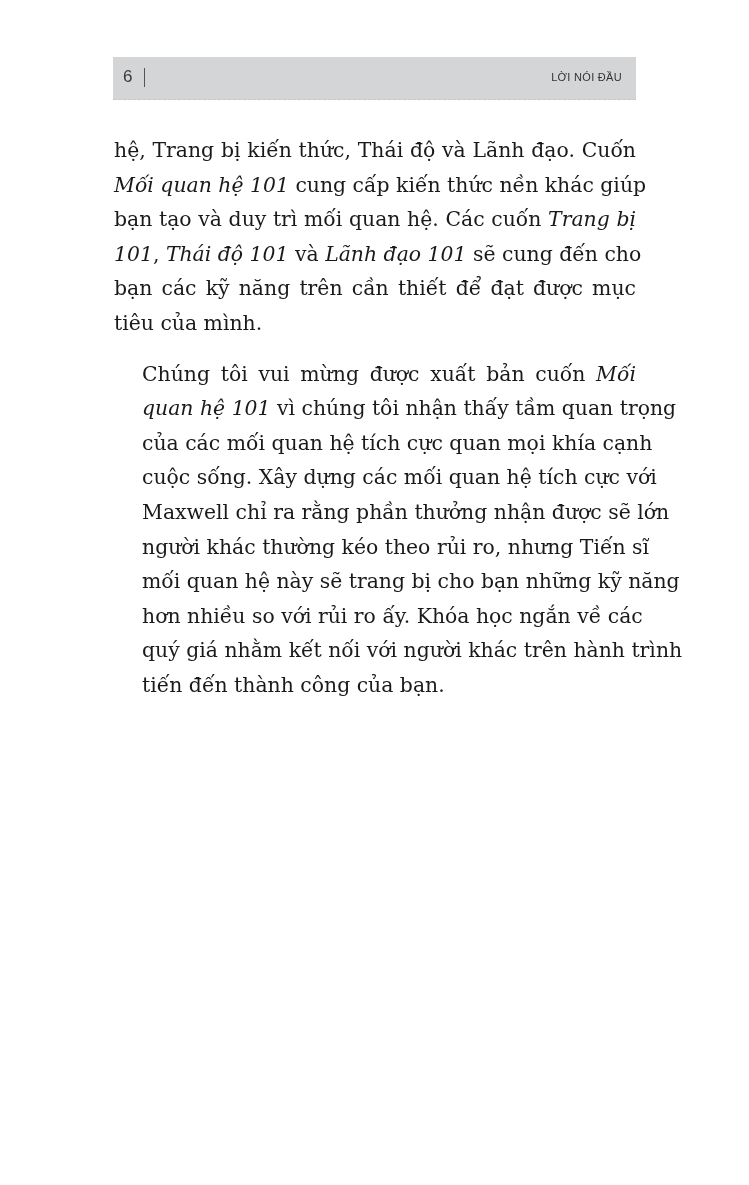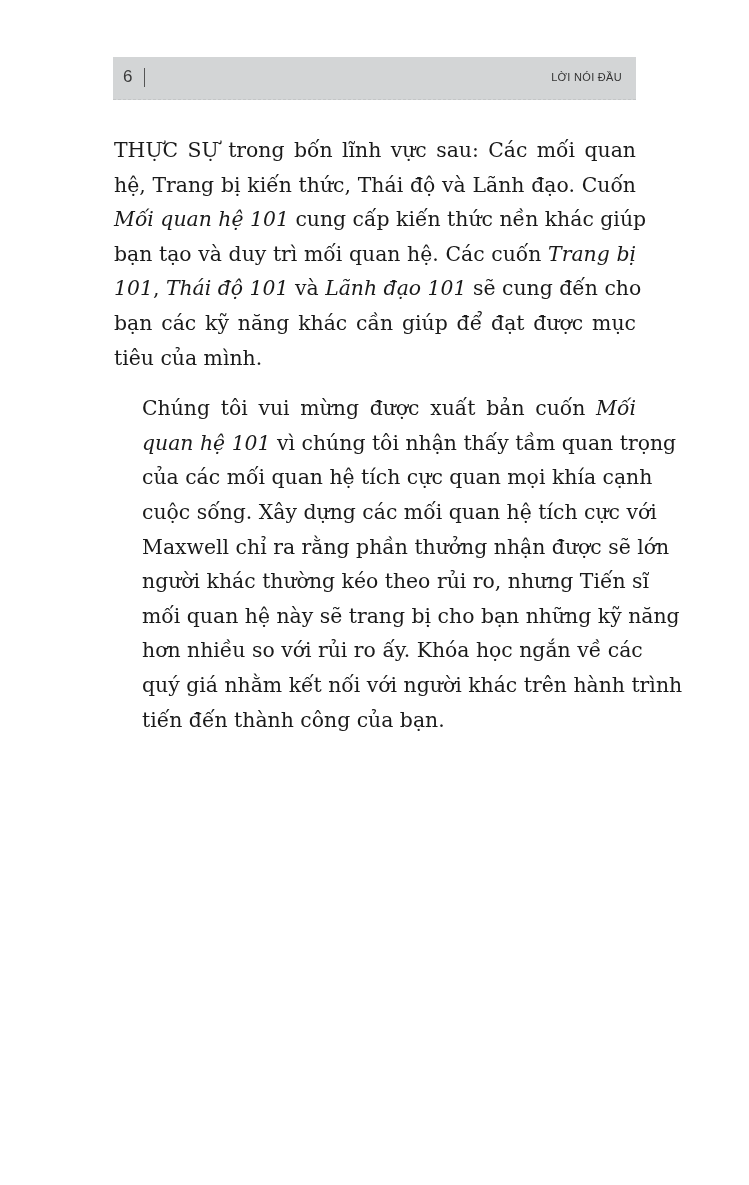--- a/index.html
+++ b/index.html
@@ -83,26 +83,25 @@
 <body>
 
 <div class="header-bar">
   <span class="page-number">6</span>
   <span class="header-divider"></span>
   <span class="chapter-title">LỜI NÓI ĐẦU</span>
 </div>
 
 <div class="body-text">
   <p class="para1">
-      <span class="line"><span>THỰC SỰ trong bốn lĩnh vực sau: Các mối quan</span></span>
       <span class="line"><span>hệ, Trang bị kiến thức, Thái độ và Lãnh đạo. Cuốn</span></span>
       <span class="line"><em>Mối quan hệ 101</em><span> cung cấp kiến thức nền khác giúp</span></span>
       <span class="line"><span>bạn tạo và duy trì mối quan hệ. Các cuốn </span><em>Trang bị</em></span>
       <span class="line"><em>101</em><span>, </span><em>Thái độ 101</em><span> và </span><em>Lãnh đạo 101</em><span> sẽ cung đến cho</span></span>
-      <span class="line"><span>bạn các kỹ năng khác cần giúp để đạt được mục</span></span>
+      <span class="line"><span>bạn các kỹ năng trên cần thiết để đạt được mục</span></span>
       <span class="line last"><span>tiêu của mình.</span></span>
     </p>
   <p class="para2">
       <span class="line"><span>Chúng tôi vui mừng được xuất bản cuốn </span><em>Mối</em></span>
       <span class="line"><em>quan hệ 101</em><span> vì chúng tôi nhận thấy tầm quan trọng</span></span>
       <span class="line"><span>của các mối quan hệ tích cực quan mọi khía cạnh</span></span>
       <span class="line"><span>cuộc sống. Xây dựng các mối quan hệ tích cực với</span></span>
       <span class="line"><span>Maxwell chỉ ra rằng phần thưởng nhận được sẽ lớn</span></span>
       <span class="line"><span>người khác thường kéo theo rủi ro, nhưng Tiến sĩ</span></span>
       <span class="line"><span>mối quan hệ này sẽ trang bị cho bạn những kỹ năng</span></span>

